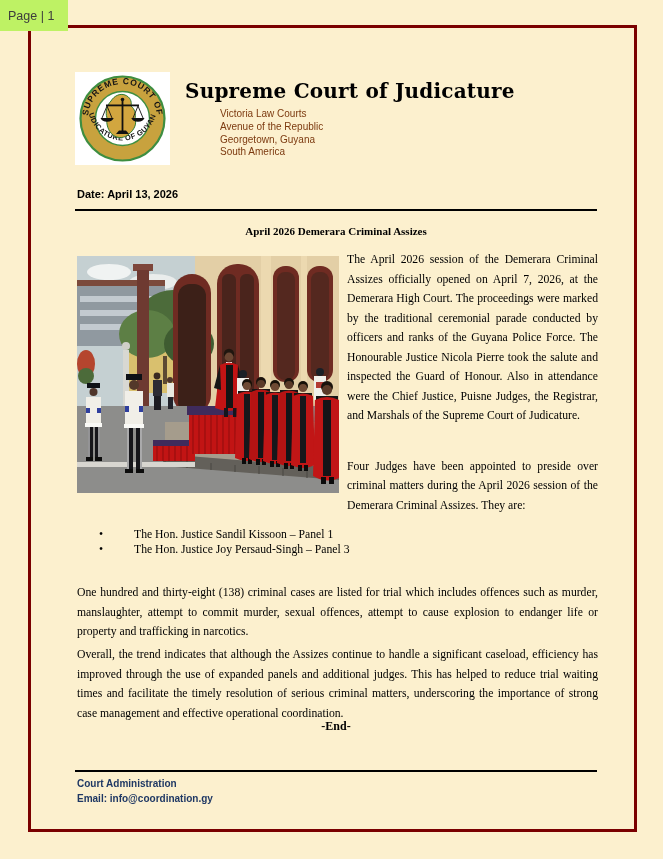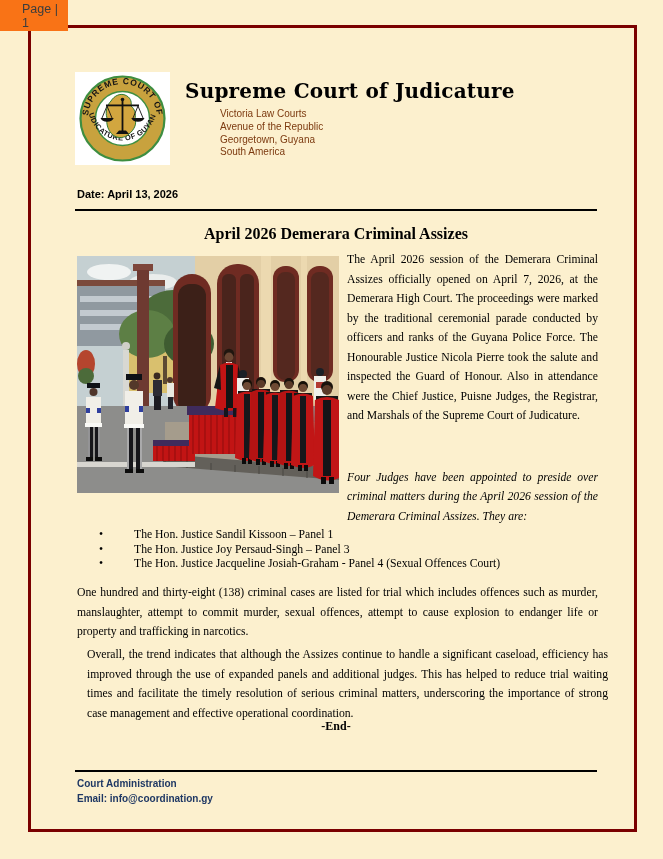--- a/index.html
+++ b/index.html
@@ -7,21 +7,21 @@
     width:663px; height:859px; overflow:hidden; position:relative;
     background:#FCF0CE; color:#000;
     font-family:"Liberation Serif", serif;
   }
   .page-frame {
     position:absolute; left:28px; top:25px; width:609px; height:807px;
     border:3px solid #7A0000; box-sizing:border-box;
   }
   .page-label {
     position:absolute; left:0; top:0; width:68px; height:31px;
-    background:#f97316; box-sizing:border-box; padding-left:22px;
+    background:#bef264; box-sizing:border-box; padding-left:8px;
     display:flex; align-items:center;
     font-family:"Liberation Sans", sans-serif; font-size:12.5px; color:#3d3d3d;
     z-index:3;
   }
   .logo-box { position:absolute; left:75px; top:72px; width:95px; height:93px; background:#fff; }
   .doc-title {
     position:absolute; left:185px; top:79px;
     font-family:"DejaVu Serif", serif; font-weight:bold; font-size:20px; letter-spacing:0.2px;
   }
   .address {
@@ -30,34 +30,34 @@
   }
   .date-line {
     position:absolute; left:77px; top:188px;
     font-family:"Liberation Sans", sans-serif; font-weight:bold; font-size:11px;
   }
   .rule { position:absolute; left:75px; width:522px; border-top:2.5px solid #000; height:0; }
   .rule-header { top:209px; }
   .rule-footer { top:770px; }
   .article-heading {
     position:absolute; left:75px; top:225px; width:522px;
-    text-align:center; font-weight:bold; font-size:16px;
+    text-align:center; font-weight:bold; font-size:11px;
   }
   .ceremony-photo { position:absolute; left:77px; top:256px; width:262px; height:237px; }
   .right-col { position:absolute; left:347px; top:250px; width:251px; }
   .body-text { font-size:11.7px; line-height:19.5px; text-align:justify; margin:0; }
-  .para-intro2 { margin-top:42px;font-style:italic; }
+  .para-intro2 { margin-top:31px; }
   .judge-list {
     position:absolute; left:77px; top:511px; width:521px;
     list-style:none; margin:17px; padding:0; font-size:11.7px; line-height:14.6px;
   }
   .judge-list li { position:relative; padding-left:40px; }
   .judge-list li::before { content:"\2022"; position:absolute; left:5px; }
   .para-cases { position:absolute; left:77px; top:583px; width:521px; }
-  .para-overall { position:absolute; left:87px; top:645px; width:521px; }
+  .para-overall { position:absolute; left:77px; top:645px; width:521px; }
   .end-marker {
     position:absolute; left:75px; top:719px; width:522px;
     text-align:center; font-weight:bold; font-size:12px;
   }
   .footer-block {
     position:absolute; left:77px; top:776px;
     font-family:"Liberation Sans", sans-serif; font-weight:bold;
     font-size:10px; line-height:15.2px; color:#1F3864;
   }
 </style>
@@ -303,21 +303,20 @@
 </svg>
 
 <div class="right-col">
   <p class="body-text">The April 2026 session of the Demerara Criminal Assizes officially opened on April 7, 2026, at the Demerara High Court. The proceedings were marked by the traditional ceremonial parade conducted by officers and ranks of the Guyana Police Force. The Honourable Justice Nicola Pierre took the salute and inspected the Guard of Honour. Also in attendance were the Chief Justice, Puisne Judges, the Registrar, and Marshals of the Supreme Court of Judicature.</p>
   <p class="body-text para-intro2">Four Judges have been appointed to preside over criminal matters during the April 2026 session of the Demerara Criminal Assizes. They are:</p>
 </div>
 
 <ul class="judge-list">
   <li>The Hon. Justice Sandil Kissoon – Panel 1</li>
   <li>The Hon. Justice Joy Persaud-Singh – Panel 3</li>
-  <li>The Hon. Justice Jacqueline Josiah-Graham - Panel 4 (Sexual Offences Court)</li>
 </ul>
 
 <p class="body-text para-cases">One hundred and thirty-eight (138) criminal cases are listed for trial which includes offences such as murder, manslaughter, attempt to commit murder, sexual offences, attempt to cause explosion to endanger life or property and trafficking in narcotics.</p>
 
 <p class="body-text para-overall">Overall, the trend indicates that although the Assizes continue to handle a significant caseload, efficiency has improved through the use of expanded panels and additional judges. This has helped to reduce trial waiting times and facilitate the timely resolution of serious criminal matters, underscoring the importance of strong case management and effective operational coordination.</p>
 
 <div class="end-marker">-End-</div>
 
 <div class="rule rule-footer"></div>
 

